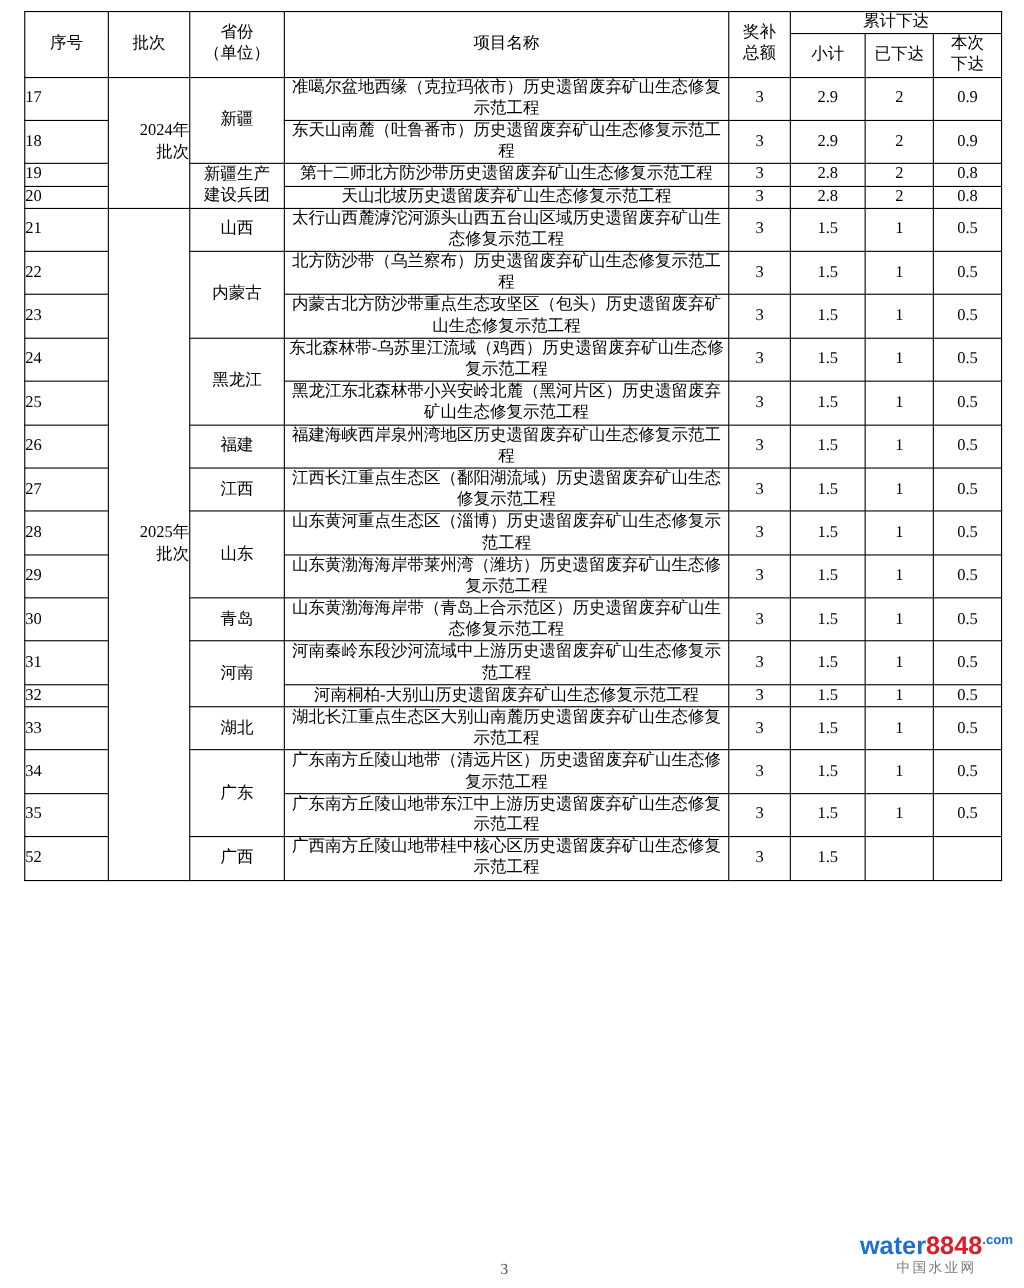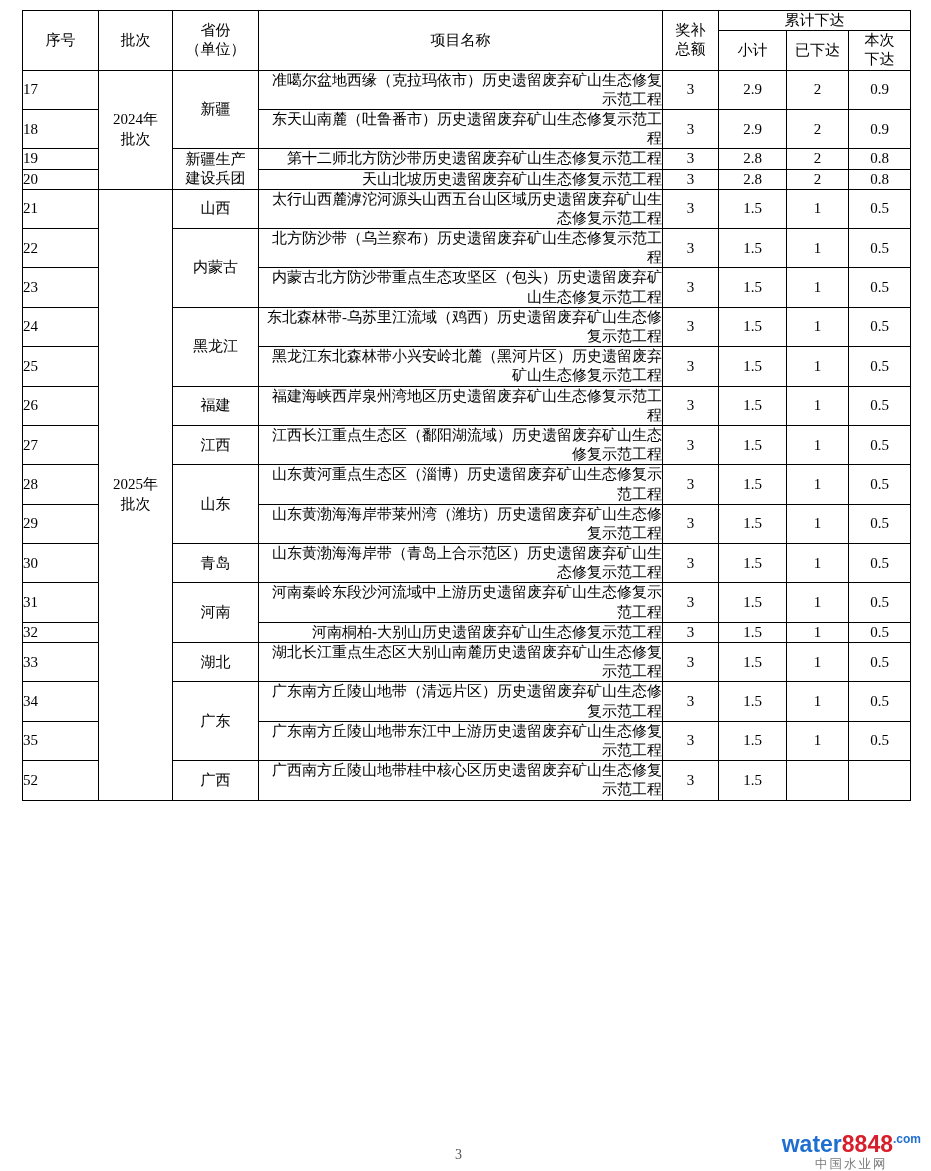--- a/index.html
+++ b/index.html
@@ -42,33 +42,33 @@
   .hdr-group {
     text-align: center;
     padding: 5px 2px;
     font-size: 15.5px;
   }
   .c-idx {
     font-size: 15px;
     padding: 3px 1px;
   }
   .c-batch {
-    text-align: center;
+    text-align: right;
     font-size: 15.5px;
     padding: 3px 2px;
     line-height: 1.45;
   }
   .c-prov {
     text-align: center;
     font-size: 15.5px;
     padding: 3px 2px;
     line-height: 1.4;
   }
   .c-name {
-    text-align: right;
+    text-align: center;
     font-size: 15px;
     padding: 5px 5px 5px 6px;
     line-height: 1.38;
   }
   .c-num {
     text-align: center;
     font-size: 15px;
     padding: 3px 1px;
   }
   
@@ -77,21 +77,21 @@
   col.w-prov   { width: 86px; }
   col.w-name   { width: 404px; }
   col.w-total  { width: 56px; }
   col.w-sub    { width: 68px; }
   col.w-issued { width: 62px; }
   col.w-this   { width: 62px; }
 
   .watermark {
     position: absolute;
     right: 10px;
-    bottom: 0;
+    bottom: 12px;
     text-align: center;
     user-select: none;
     line-height: 1.05;
   }
   .wm-main {
     font-family: "Liberation Sans", sans-serif;
     font-weight: bold;
     font-size: 23px;
     letter-spacing: 0px;
   }

